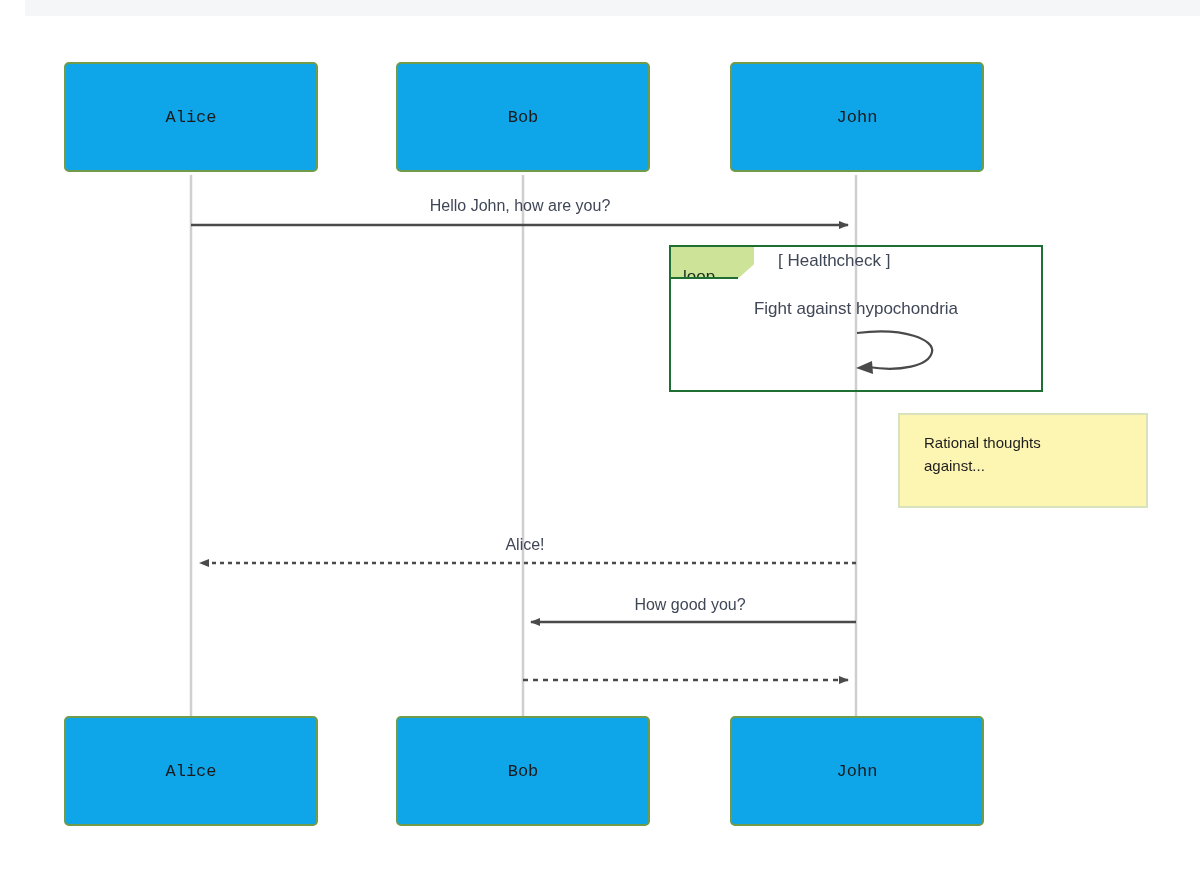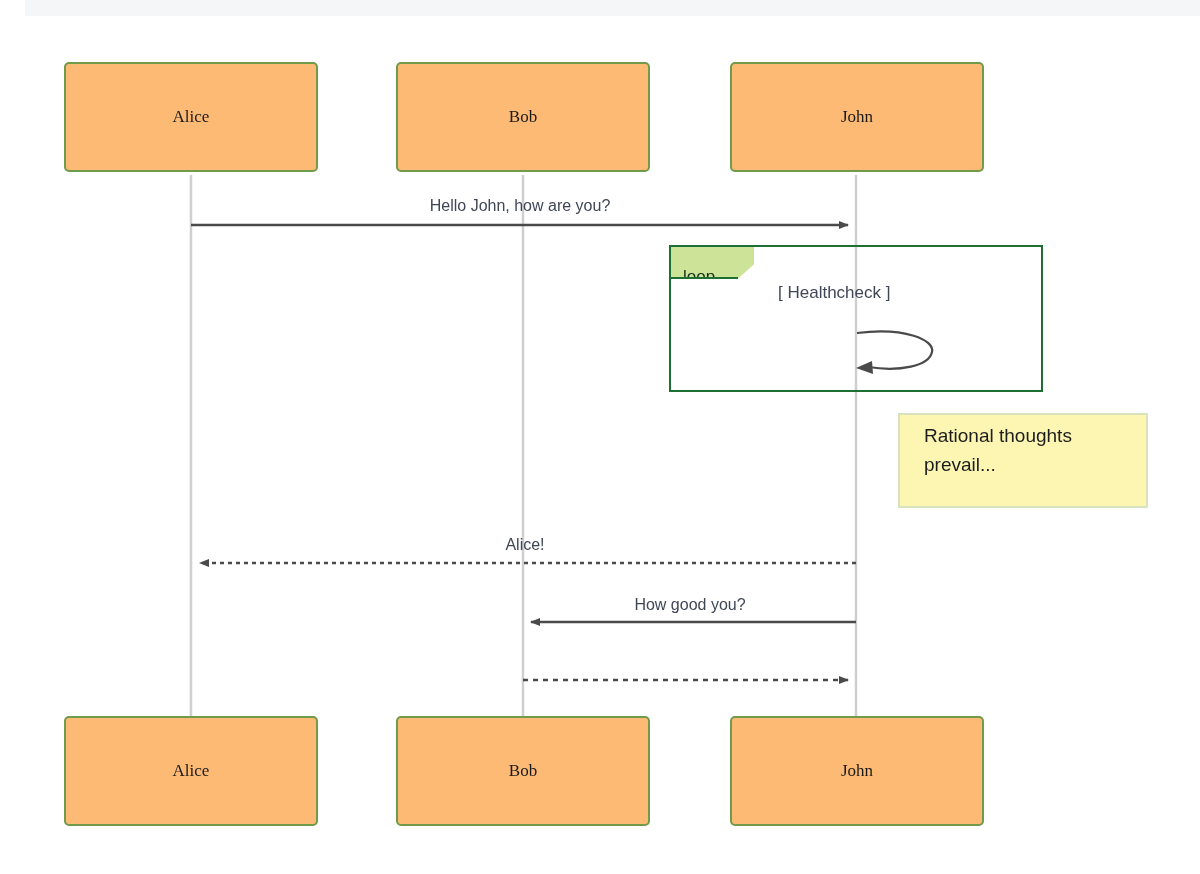--- a/index.html
+++ b/index.html
@@ -31,29 +31,29 @@
   svg.diagram {
     position: absolute;
     left: 0;
     top: 0;
     width: 1200px;
     height: 874px;
   }
   .actor-box {
     position: absolute;
     box-sizing: border-box;
-    background: #fdba74;
+    background: #0ea5e9;
     border: 2px solid #6f9b4b;
     border-radius: 5px;
     display: flex;
     align-items: center;
     justify-content: center;
     color: #1a1a1a;
     font-size: 17px;
-    font-family: Liberation Serif, serif;
+    font-family: Liberation Mono, monospace;
   }
   .msg-label {
     position: absolute;
     color: #3f4656;
     font-size: 16px;
     font-family: "Liberation Sans", sans-serif;
     white-space: nowrap;
     text-align: center;
   }
   .loop-box {
@@ -93,24 +93,24 @@
     font-family: "Liberation Sans", sans-serif;
     white-space: nowrap;
     text-align: center;
   }
   .note-box {
     position: absolute;
     box-sizing: border-box;
     background: #fdf6b2;
     border: 2px solid #d8e3bd;
     color: #1d1d1d;
-    font-size: 19px;
+    font-size: 15px;
     font-family: "Liberation Sans", sans-serif;
     line-height: 1.55;
-    padding: 6px 20px 0 24px;
+    padding: 16px 20px 0 24px;
   }
 </style>
 </head>
 <body>
 
 <div id="canvas">
 
   <div class="topbar"></div>
 
   <svg class="diagram" viewBox="0 0 1200 874" xmlns="http://www.w3.org/2000/svg">
@@ -166,20 +166,21 @@
   <div class="msg-label" style="left:400px; top:536px; width:250px;">Alice!</div>
 
   <div class="msg-label" style="left:565px; top:596px; width:250px;">How good you?</div>
 
 
   <div class="loop-box" style="left:669px; top:245px; width:374px; height:147px;"></div>
   <div class="loop-tab" style="left:669px; top:245px; width:85px; height:33px;">
     <span>loop</span>
   </div>
   <div class="loop-tab-line" style="left:669px; top:277px; width:69px;"></div>
-  <div class="loop-title" style="left:778px; top:251px;margin-top:32px;">[ Healthcheck ]</div>
+  <div class="loop-title" style="left:778px; top:251px;">[ Healthcheck ]</div>
+  <div class="loop-text" style="left:680px; top:299px; width:352px;">Fight against hypochondria</div>
 
   <div class="note-box" style="left:898px; top:413px; width:250px; height:95px;">
     <div>Rational thoughts</div>
-    <div>prevail...</div>
+    <div>against...</div>
   </div>
 
 </div>
 
 </body></html>

